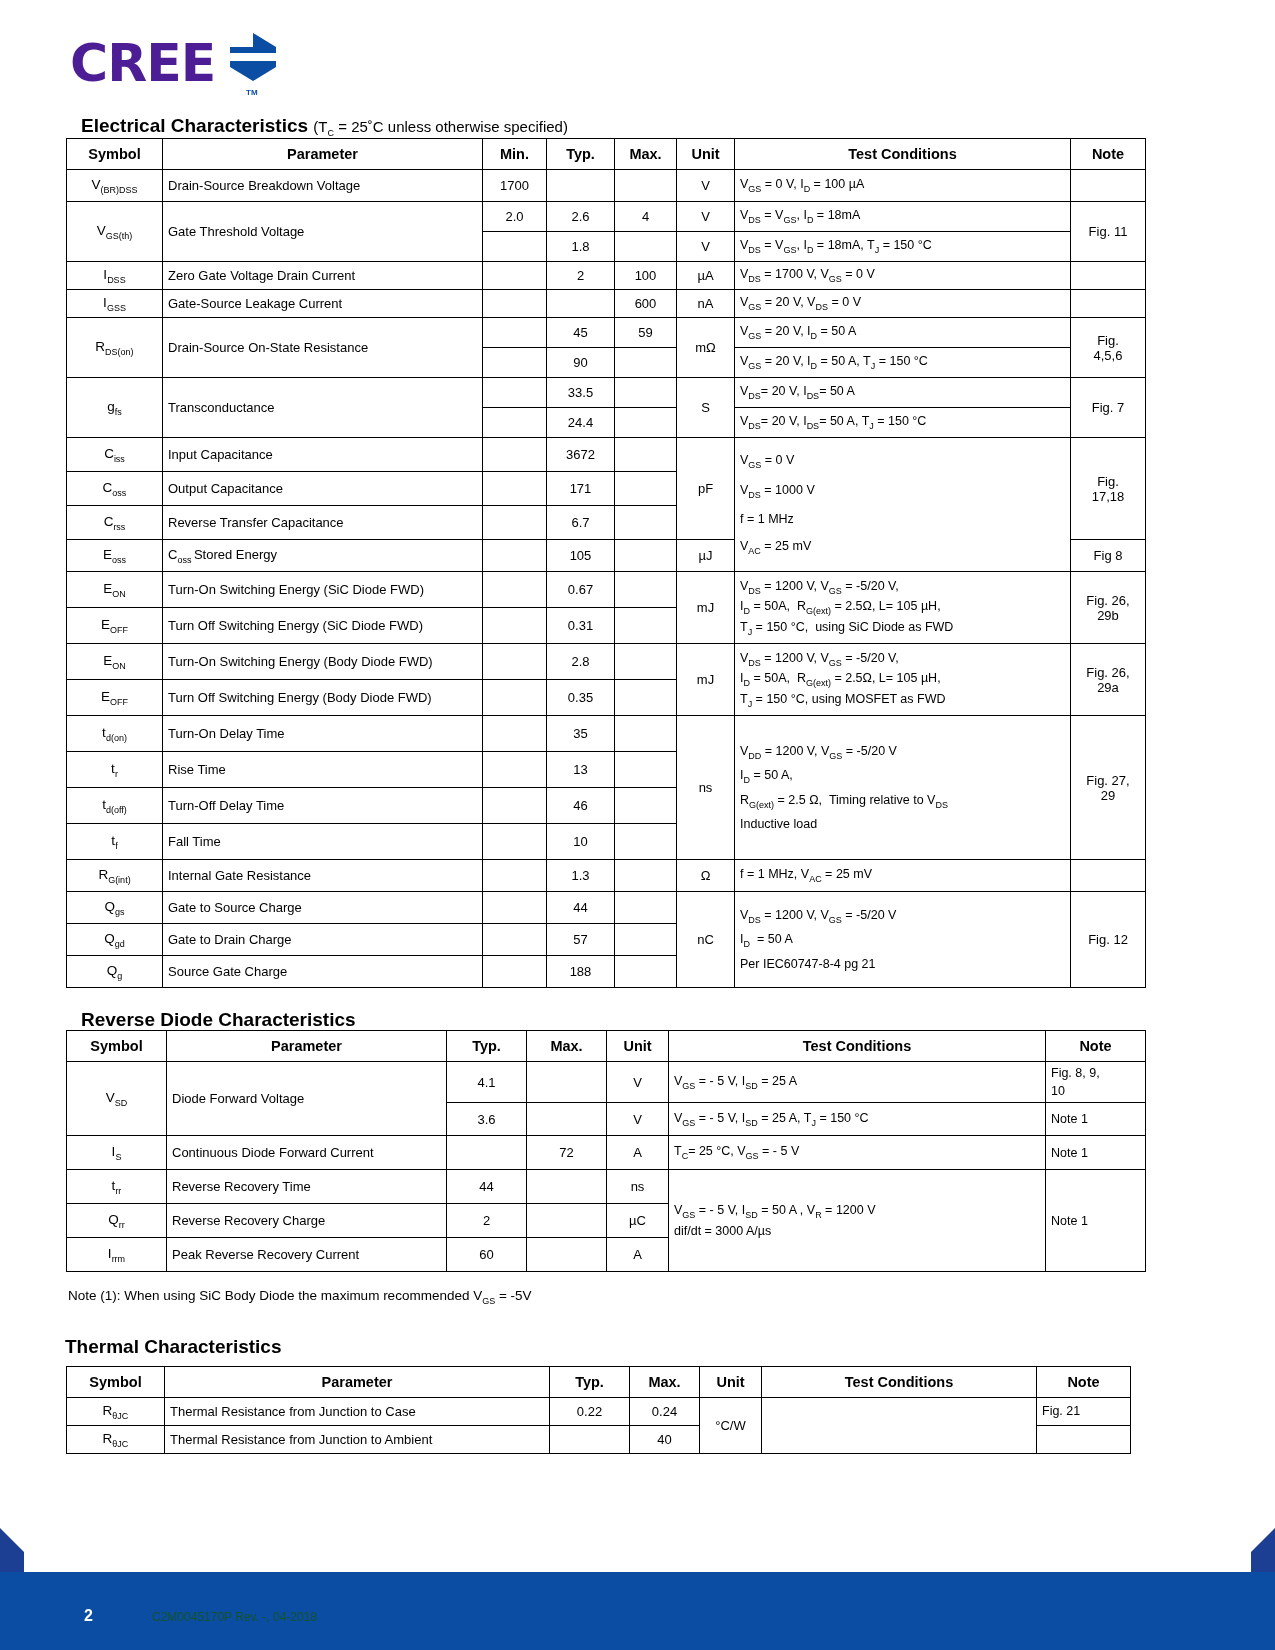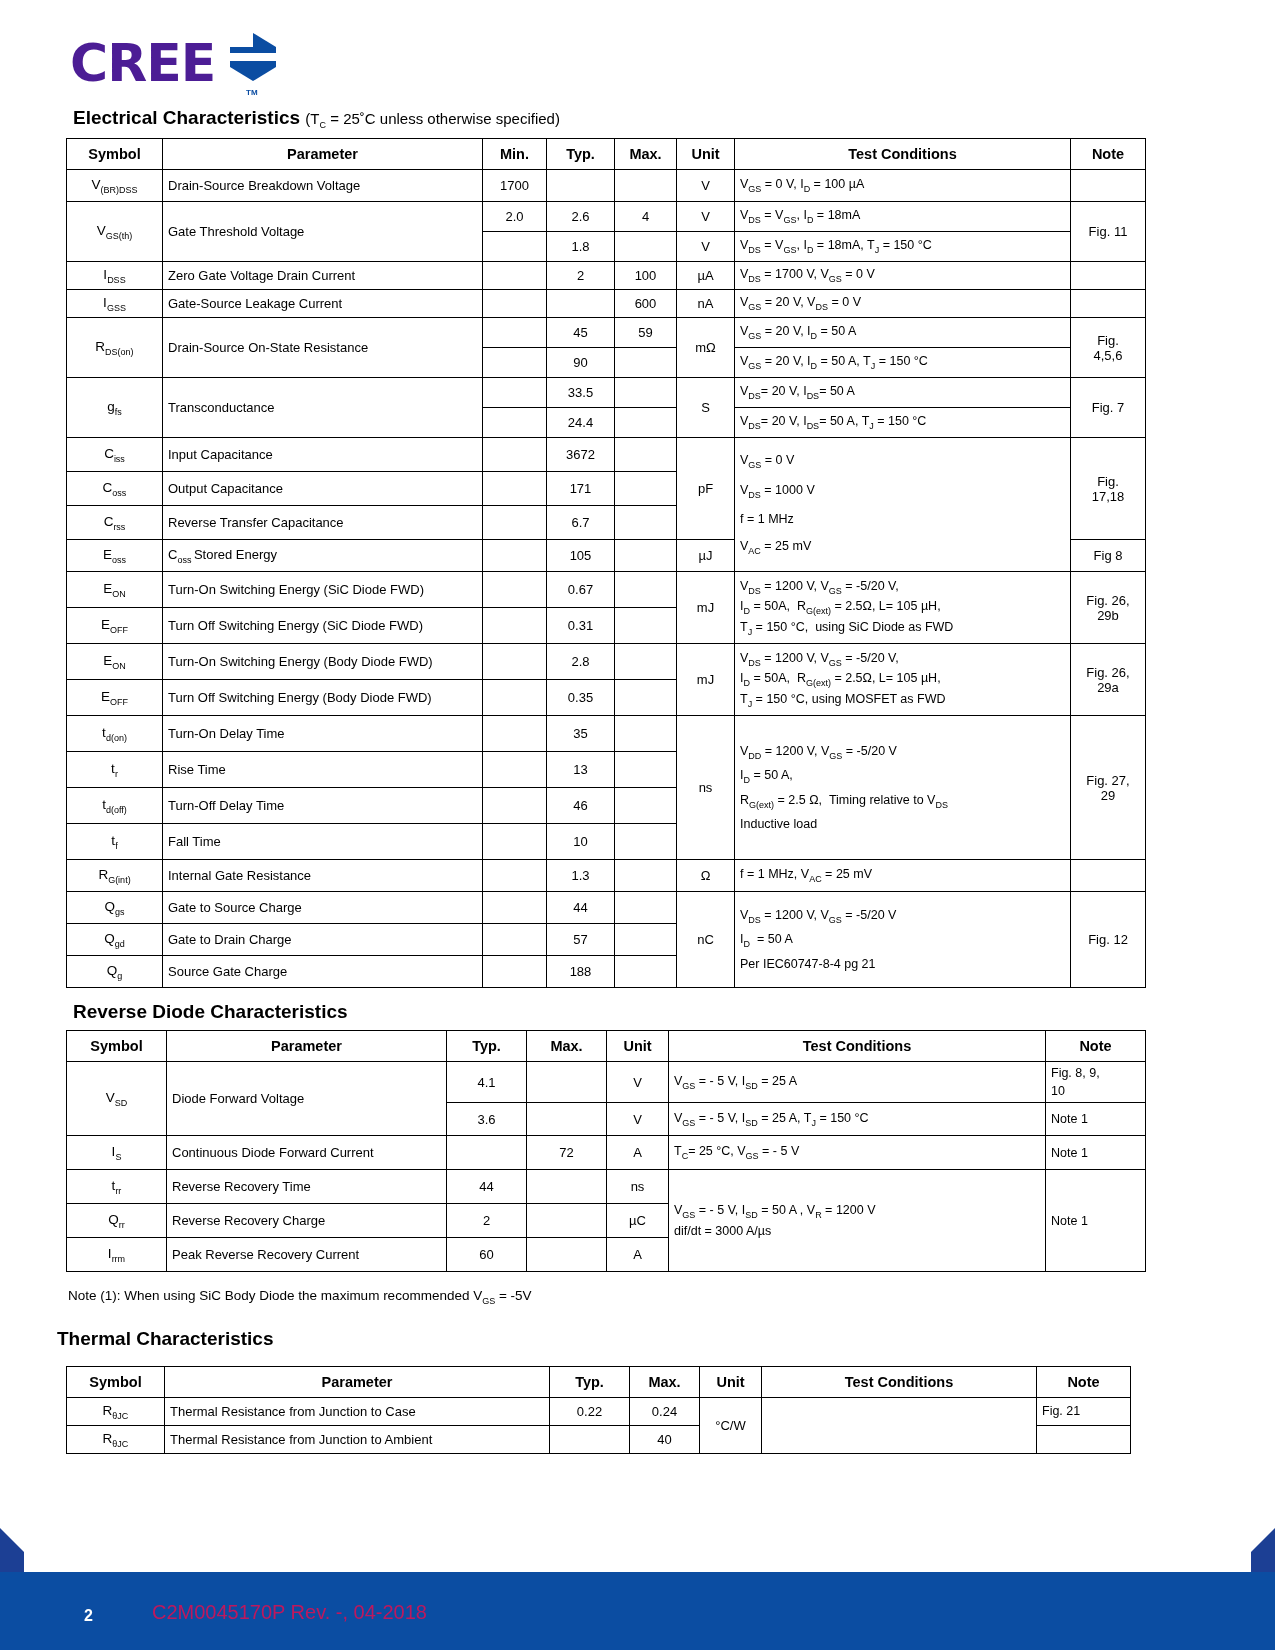--- a/index.html
+++ b/index.html
@@ -25,21 +25,21 @@
     display:inline-block;
     vertical-align:middle;
   }
   .logo-mark{display:inline-block;vertical-align:middle;margin-left:6px;position:relative;top:-4px;}
   .logo-tm{
     position:absolute;left:246px;top:88px;font-size:8px;color:#0b4da2;font-weight:bold;
   }
 
   
   h2.sec{
-    font-size:19px;font-weight:bold;margin:5px;padding:0;
+    font-size:19px;font-weight:bold;margin:13px;padding:0;
     font-family:"Liberation Sans", sans-serif;
   }
   .sec-wrap{position:absolute;}
   .sec-note{font-size:15px;font-weight:normal;}
   .sub{font-size:9px;vertical-align:sub;}
 
   
   table.t{
     border-collapse:collapse;
     font-size:13px;
@@ -80,21 +80,21 @@
   }
   .tri-right2{
     position:absolute;right:24px;bottom:60px;width:0;height:0;
     border-bottom:62px solid #ffffff;
     border-left:62px solid transparent;
   }
   .page-num{
     position:absolute;left:84px;bottom:25px;color:#ffffff;font-weight:bold;font-size:16px;
   }
   .foot-text{
-    position:absolute;left:152px;bottom:26px;color:#be185d;font-size:20px;margin-top:16px;
+    position:absolute;left:152px;bottom:26px;color:#14532d;font-size:12px;margin-top:16px;
   }
   .note-line{
     position:absolute;font-size:13.5px;
   }
 </style>
 </head>
 <body>
 
 <div class="page">
 

